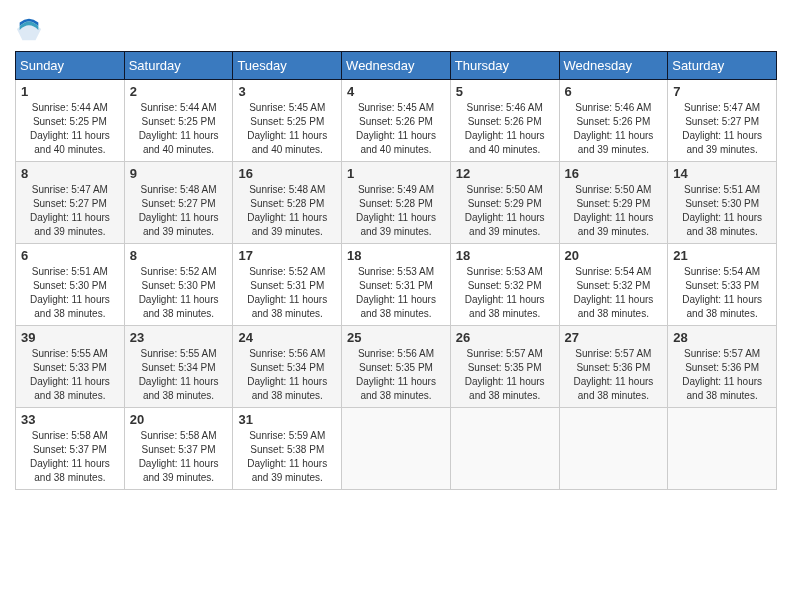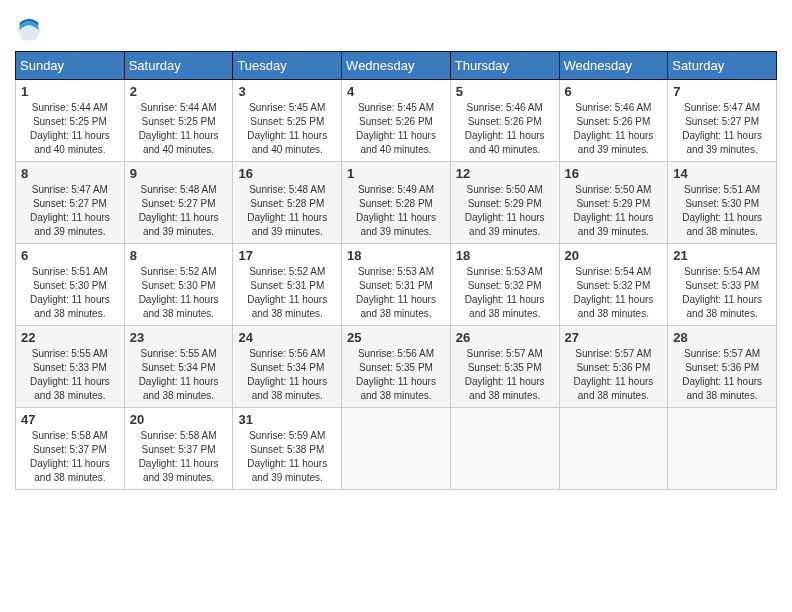--- a/index.html
+++ b/index.html
@@ -286,21 +286,21 @@
           <span class="day-num">21</span>
           <div class="day-info">
             Sunrise: 5:54 AM<br>
             Sunset: 5:33 PM<br>
             Daylight: 11 hours and 38 minutes.
           </div>
         </td>
       </tr>
       <tr>
         <td>
-          <span class="day-num">22</span>
+          <span class="day-num">39</span>
           <div class="day-info">
             Sunrise: 5:55 AM<br>
             Sunset: 5:33 PM<br>
             Daylight: 11 hours and 38 minutes.
           </div>
         </td>
         <td>
           <span class="day-num">23</span>
           <div class="day-info">
             Sunrise: 5:55 AM<br>
@@ -344,21 +344,21 @@
           <span class="day-num">28</span>
           <div class="day-info">
             Sunrise: 5:57 AM<br>
             Sunset: 5:36 PM<br>
             Daylight: 11 hours and 38 minutes.
           </div>
         </td>
       </tr>
       <tr>
         <td>
-          <span class="day-num">47</span>
+          <span class="day-num">33</span>
           <div class="day-info">
             Sunrise: 5:58 AM<br>
             Sunset: 5:37 PM<br>
             Daylight: 11 hours and 38 minutes.
           </div>
         </td>
         <td>
           <span class="day-num">20</span>
           <div class="day-info">
             Sunrise: 5:58 AM<br>

